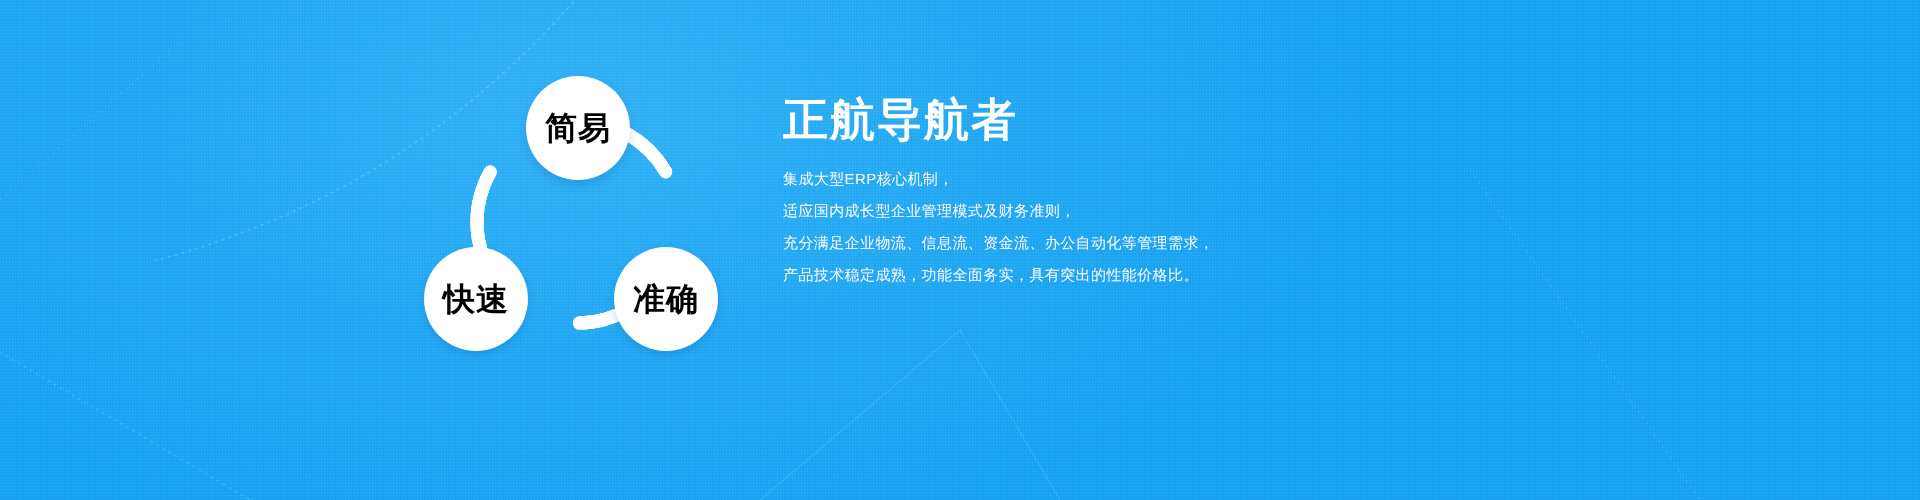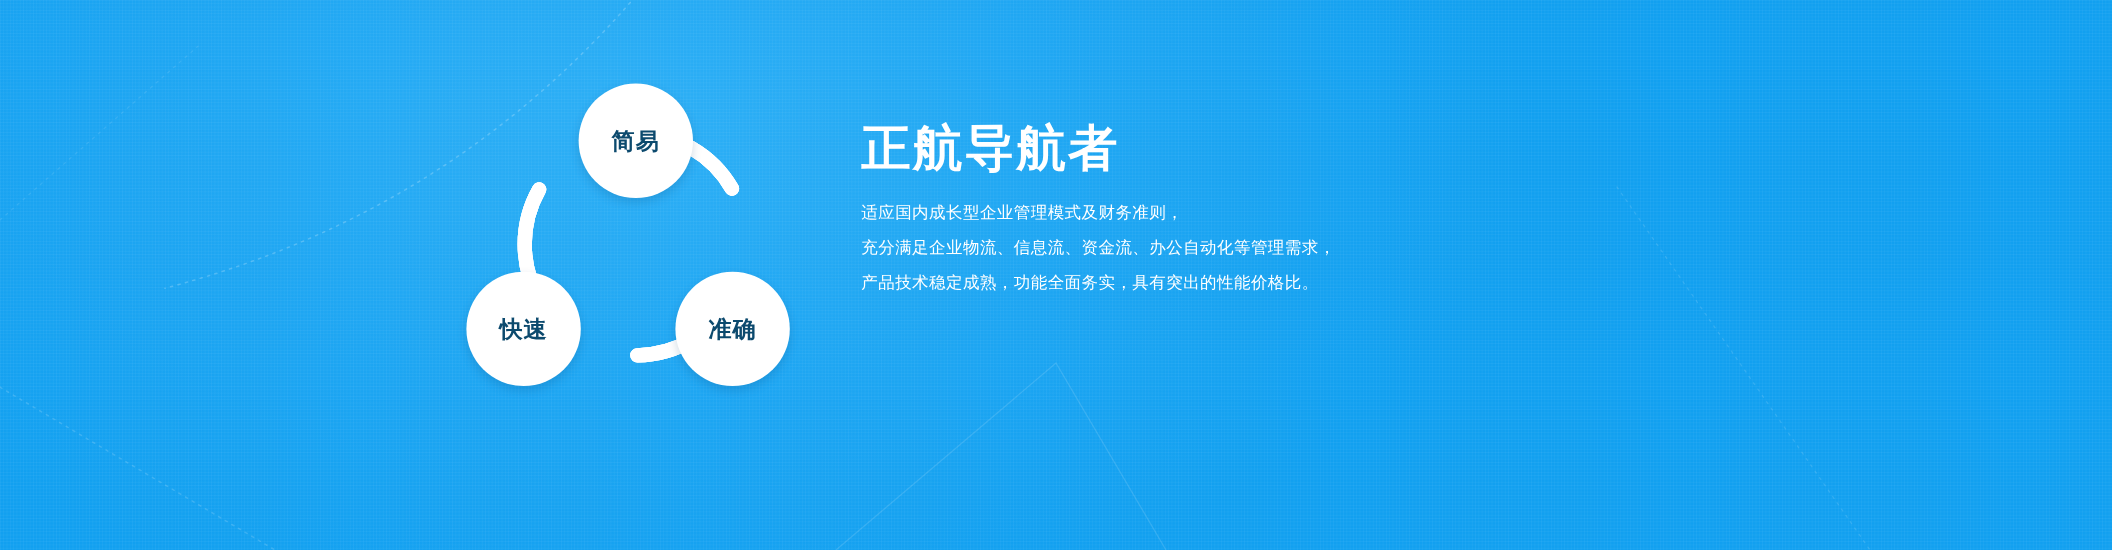--- a/index.html
+++ b/index.html
@@ -70,23 +70,23 @@
     width: 104px;
     height: 104px;
     border-radius: 50%;
     background: #ffffff;
     box-shadow: 0 4px 9px rgba(0, 60, 110, 0.18);
     display: flex;
     align-items: center;
     justify-content: center;
   }
   .node-label {
-    font-size: 21px;
+    font-size: 32px;
     font-weight: bold;
-    color: #0c4a6e;
+    color: #000000;
     letter-spacing: 1px;
     line-height: 1;
     white-space: nowrap;
   }
   #node-0 { left: 126px; top: 21px; }
   #node-1 { left: 24px;  top: 192px; }
   #node-2 { left: 214px; top: 192px; }
 
   
   .copy {
@@ -94,21 +94,21 @@
     left: 783px;
     top: 95px;
     width: 700px;
   }
   .headline {
     font-size: 45px;
     font-weight: bold;
     color: #ffffff;
     letter-spacing: 2px;
     line-height: 1.1;
-    margin: 15px 0 26px 0;
+    margin: 0 0 26px 0;
     white-space: nowrap;
   }
   .desc-line {
     font-size: 15px;
     color: #ffffff;
     line-height: 1;
     margin-bottom: 17px;
     letter-spacing: 0.4px;
     white-space: nowrap;
   }
@@ -147,18 +147,19 @@
     </div>
 
     <div class="node" id="node-2">
       <span class="node-label">准确</span>
     </div>
   </div>
 
   <div class="copy">
     <h1 class="headline">正航导航者</h1>
 
+    <p class="desc-line">集成大型ERP核心机制，</p>
     <p class="desc-line">适应国内成长型企业管理模式及财务准则，</p>
     <p class="desc-line">充分满足企业物流、信息流、资金流、办公自动化等管理需求，</p>
     <p class="desc-line">产品技术稳定成熟，功能全面务实，具有突出的性能价格比。</p>
   </div>
 
 </div>
 
 </body></html>

